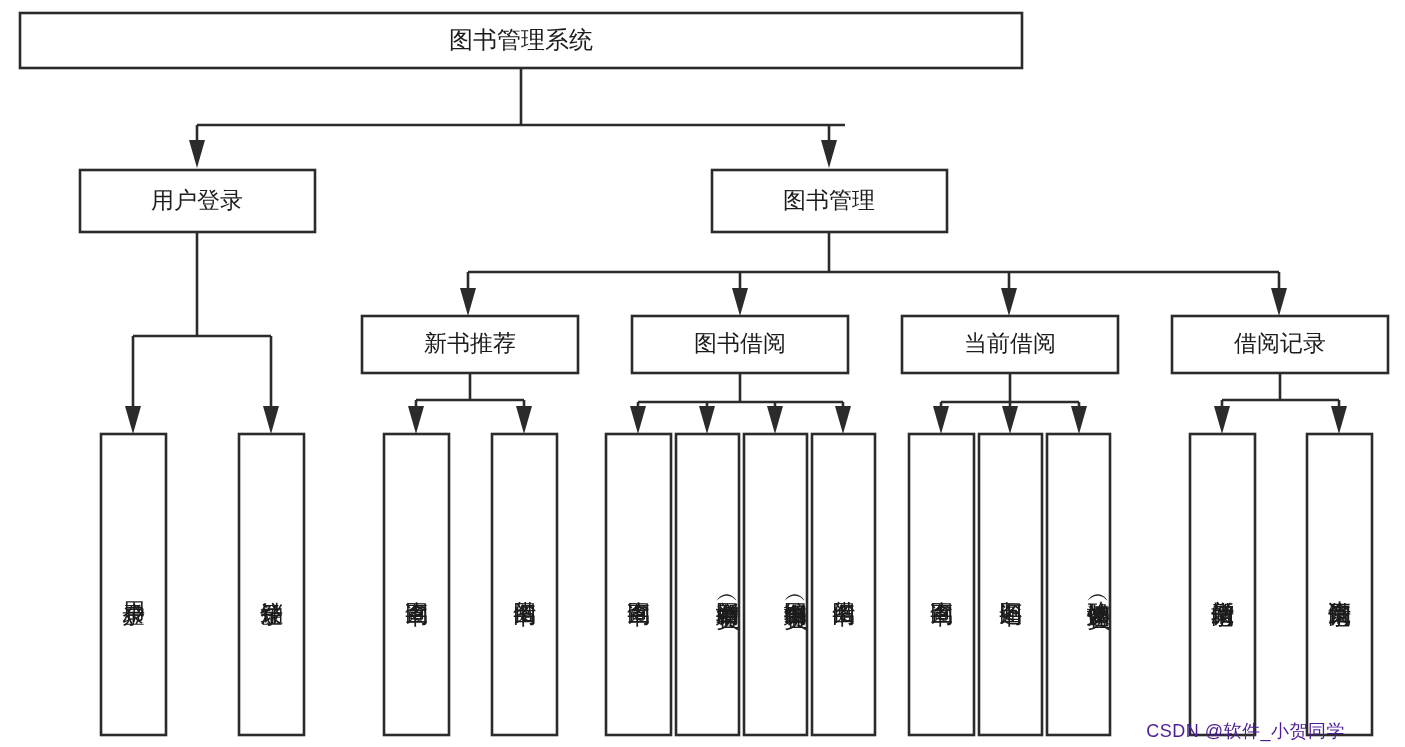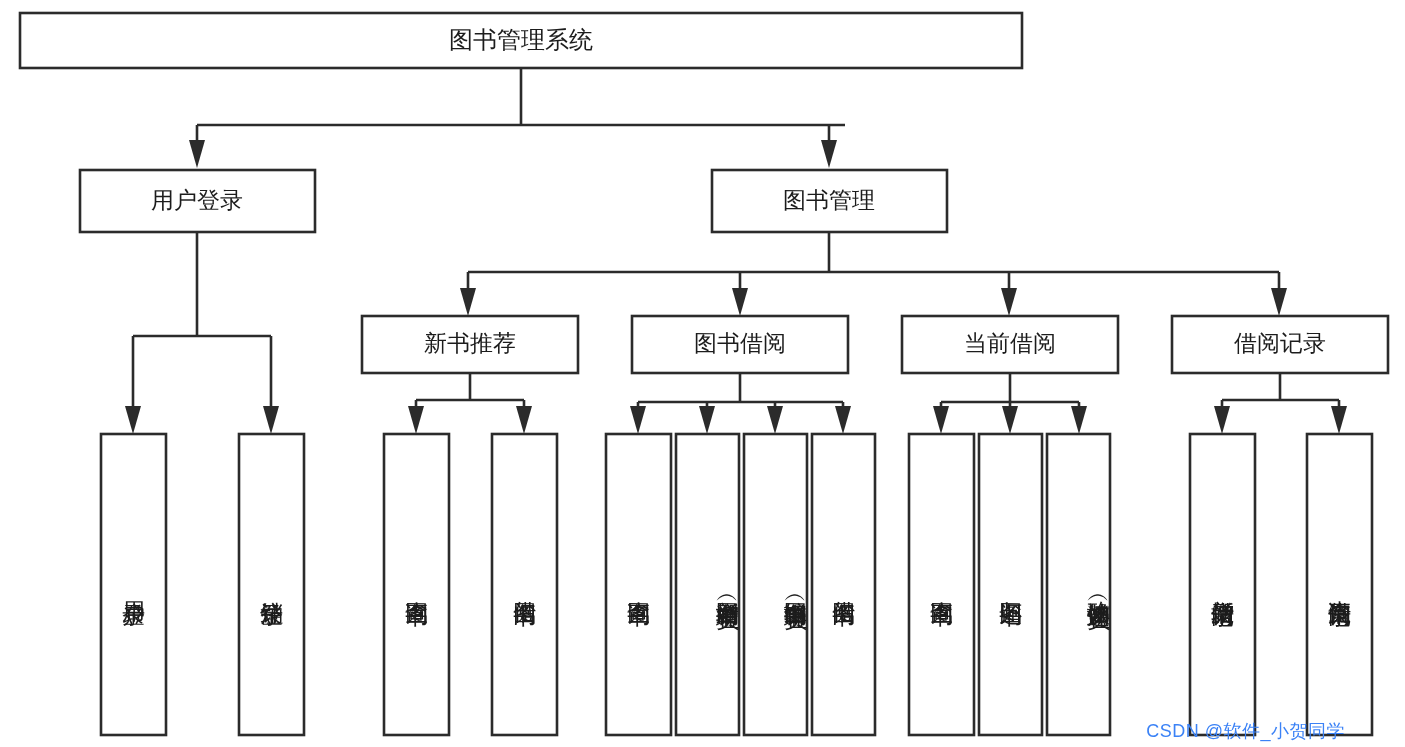--- a/index.html
+++ b/index.html
@@ -68,21 +68,21 @@
     white-space: nowrap;
     letter-spacing: 1px;
     pointer-events: none;
   }
   .watermark {
     position: absolute;
     right: 8px;
     bottom: 4px;
     font-family: "Liberation Sans", "DejaVu Sans", sans-serif;
     font-size: 18px;
-    color: #3b82f6;
+    color: #4c1d95;
     white-space: nowrap;
     letter-spacing: 0.5px;
   }
 </style>
 </head>
 <body>
 
 <div id="diagram-root">
 
   <svg class="diagram-canvas" viewBox="0 0 1405 747">

